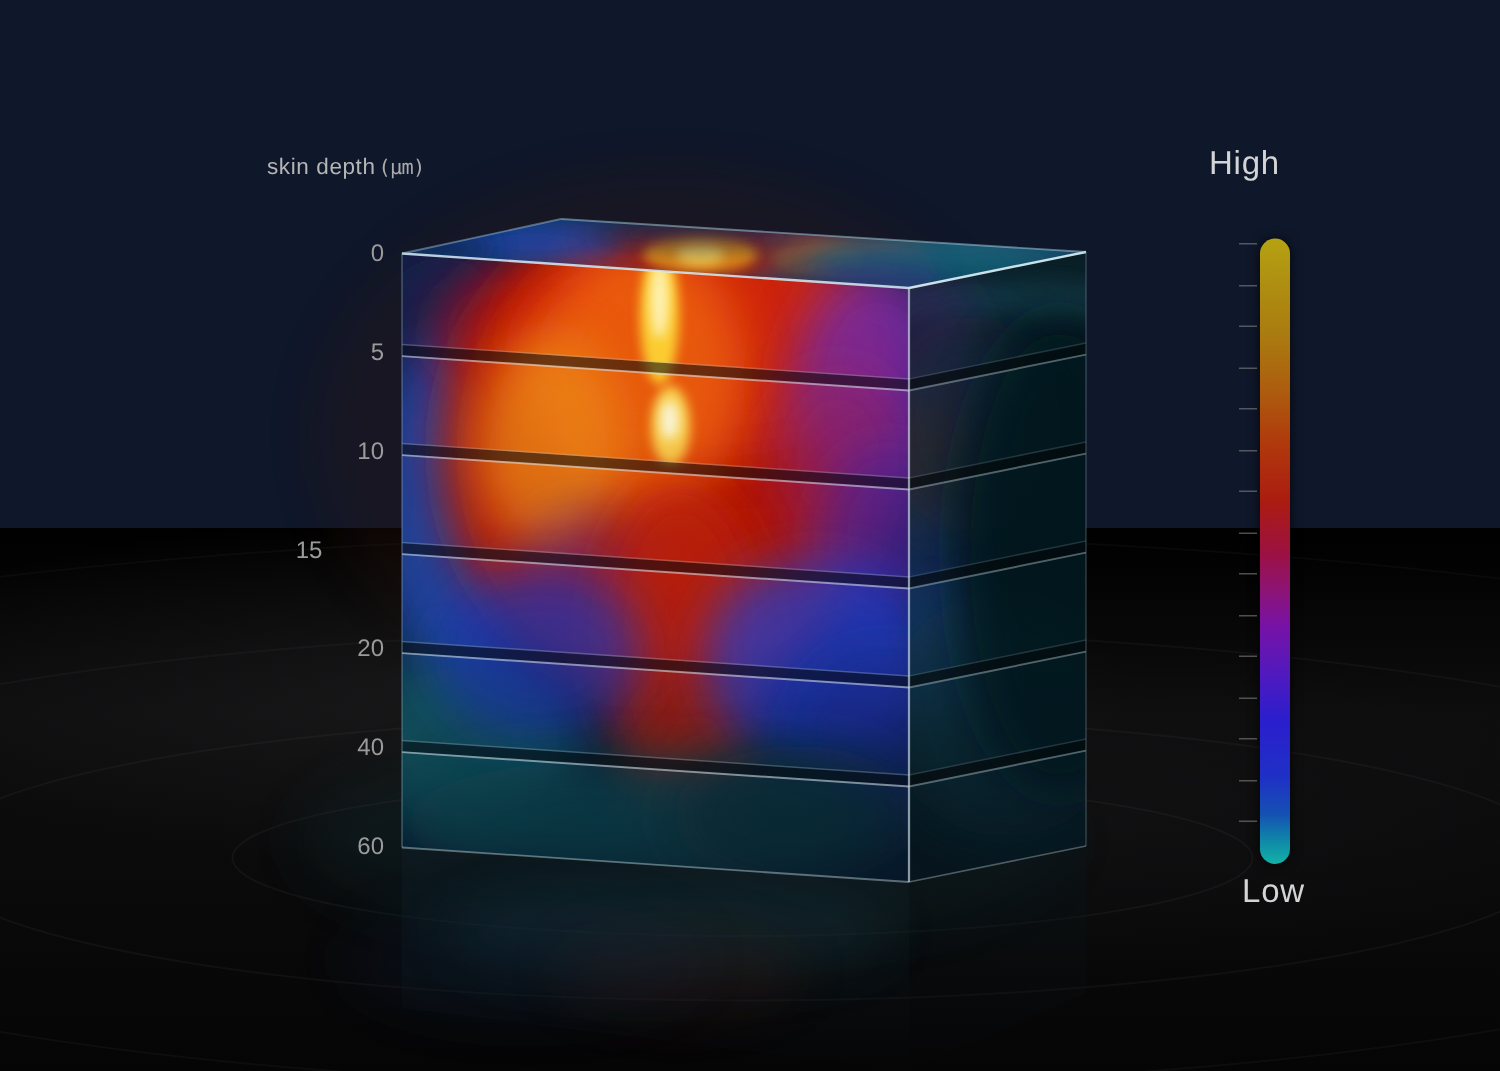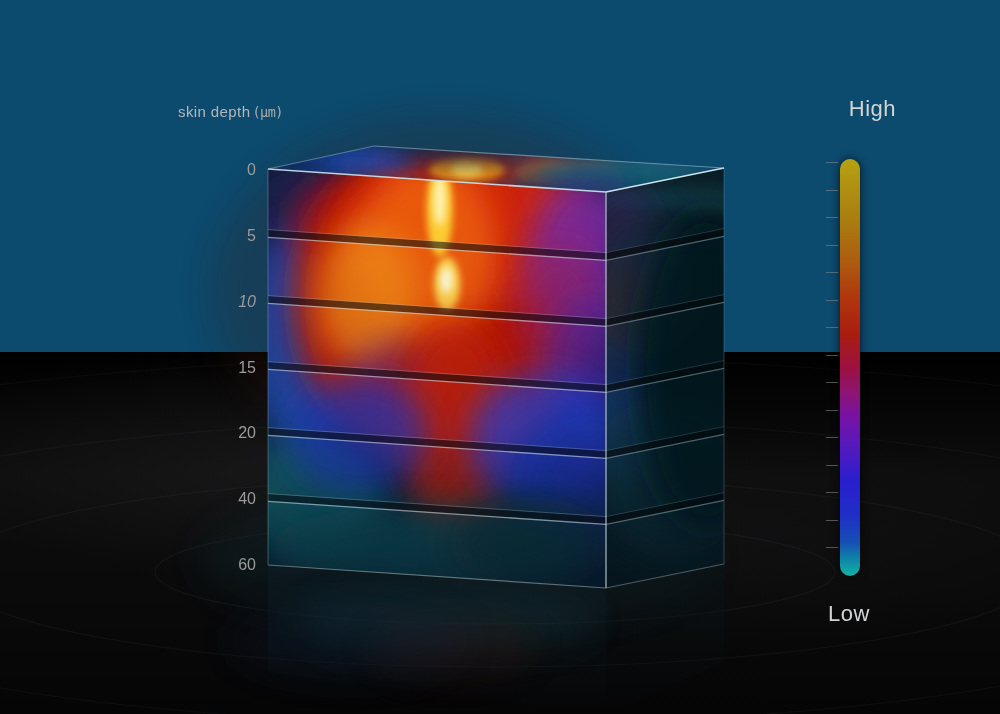--- a/index.html
+++ b/index.html
@@ -1,17 +1,17 @@
 <!DOCTYPE html>
 <html><head>
 <meta charset="utf-8">
 <style>
   html,body{margin:0;padding:0;background:#000;}
   .stage{
-    position:relative;width:1000px;height:714px;overflow:hidden;background:#0c4a6e;
+    position:relative;width:1000px;height:714px;overflow:hidden;background:#0f172a;
     font-family:"Liberation Sans",sans-serif;
   }
   .floor{
     position:absolute;left:0;top:352px;width:1000px;height:362px;
     background:
       radial-gradient(620px 170px at 32% 30%, rgba(42,42,44,.40), rgba(0,0,0,0) 70%),
       radial-gradient(520px 150px at 72% 52%, rgba(30,30,32,.28), rgba(0,0,0,0) 72%),
       linear-gradient(180deg, rgba(0,0,0,1) 0%, #0d0d0e 34%, #0a0a0b 66%, #050506 100%);
   }
   #scene-svg{position:absolute;left:0;top:0;width:1000px;height:714px;}
@@ -27,26 +27,26 @@
     position:absolute;right:0;width:100px;text-align:right;font-size:16px;font-weight:300;
     color:#9b9b9b;line-height:22px;
   }
   .cb-bar{
     position:absolute;left:840px;top:159px;width:20px;height:417px;border-radius:10px;
     box-shadow:0 0 8px rgba(0,0,0,.7);
   }
   #cb-ticks{position:absolute;left:826px;top:159px;width:12px;height:417px;}
   .cb-tick{position:absolute;left:0;width:12px;height:1px;background:rgba(140,140,140,.55);}
   .cb-high{
-    position:absolute;left:806px;top:96px;width:90px;text-align:right;
+    position:absolute;left:806px;top:96px;width:90px;text-align:left;
     font-size:22px;font-weight:300;color:#d2d4d5;letter-spacing:.5px;
   }
   .cb-low{
     position:absolute;left:806px;top:581px;width:86px;text-align:center;
-    font-size:22px;font-weight:300;color:#d2d4d5;letter-spacing:.5px;margin-top:20px;
+    font-size:22px;font-weight:300;color:#d2d4d5;letter-spacing:.5px;
   }
 </style>
 </head>
 <body>
 
 <div class="stage">
 
   <div class="floor"></div>
 
   <svg id="scene-svg" viewBox="0 0 1000 714">
@@ -196,22 +196,22 @@
         <line x1="268" y1="565" x2="606" y2="588" stroke="#c0d4dc" stroke-opacity="0.45" stroke-width="1.2"></line>
         <line x1="606" y1="588" x2="724" y2="564" stroke="#b2c8d0" stroke-opacity="0.4" stroke-width="1.1"></line>
       </g>
     </svg>
 
   <div class="axis">
     <div class="axis-label"><span>skin depth</span><span class="unit">(μm)</span></div>
     <div id="axis-ticks">
         <div class="tick-label" style="top: 159px;">0</div>
         <div class="tick-label" style="top: 224.833px;">5</div>
-        <div class="tick-label" style="top: 290.667px; font-style: italic;">10</div>
-        <div class="tick-label" style="top: 356.5px;">15</div>
+        <div class="tick-label" style="top: 290.667px;">10</div>
+        <div class="tick-label" style="top: 356.5px; text-align: center;">15</div>
         <div class="tick-label" style="top: 422.333px;">20</div>
         <div class="tick-label" style="top: 488.167px;">40</div>
         <div class="tick-label" style="top: 554px;">60</div>
       </div>
   </div>
 
   <div>
     <div class="cb-high">High</div>
     <div class="cb-bar" id="cb-bar" style="background: linear-gradient(rgb(181, 162, 17) 0%, rgb(174, 141, 17) 8%, rgb(170, 122, 16) 16%, rgb(173, 90, 14) 25%, rgb(176, 56, 12) 33%, rgb(171, 28, 16) 42%, rgb(157, 17, 64) 50%, rgb(141, 20, 114) 56%, rgb(119, 18, 166) 62%, rgb(79, 26, 192) 70%, rgb(42, 30, 205) 77%, rgb(31, 48, 198) 86%, rgb(21, 80, 180) 92%, rgb(15, 133, 168) 96%, rgb(18, 179, 168) 100%);"></div>
     <div id="cb-ticks">

